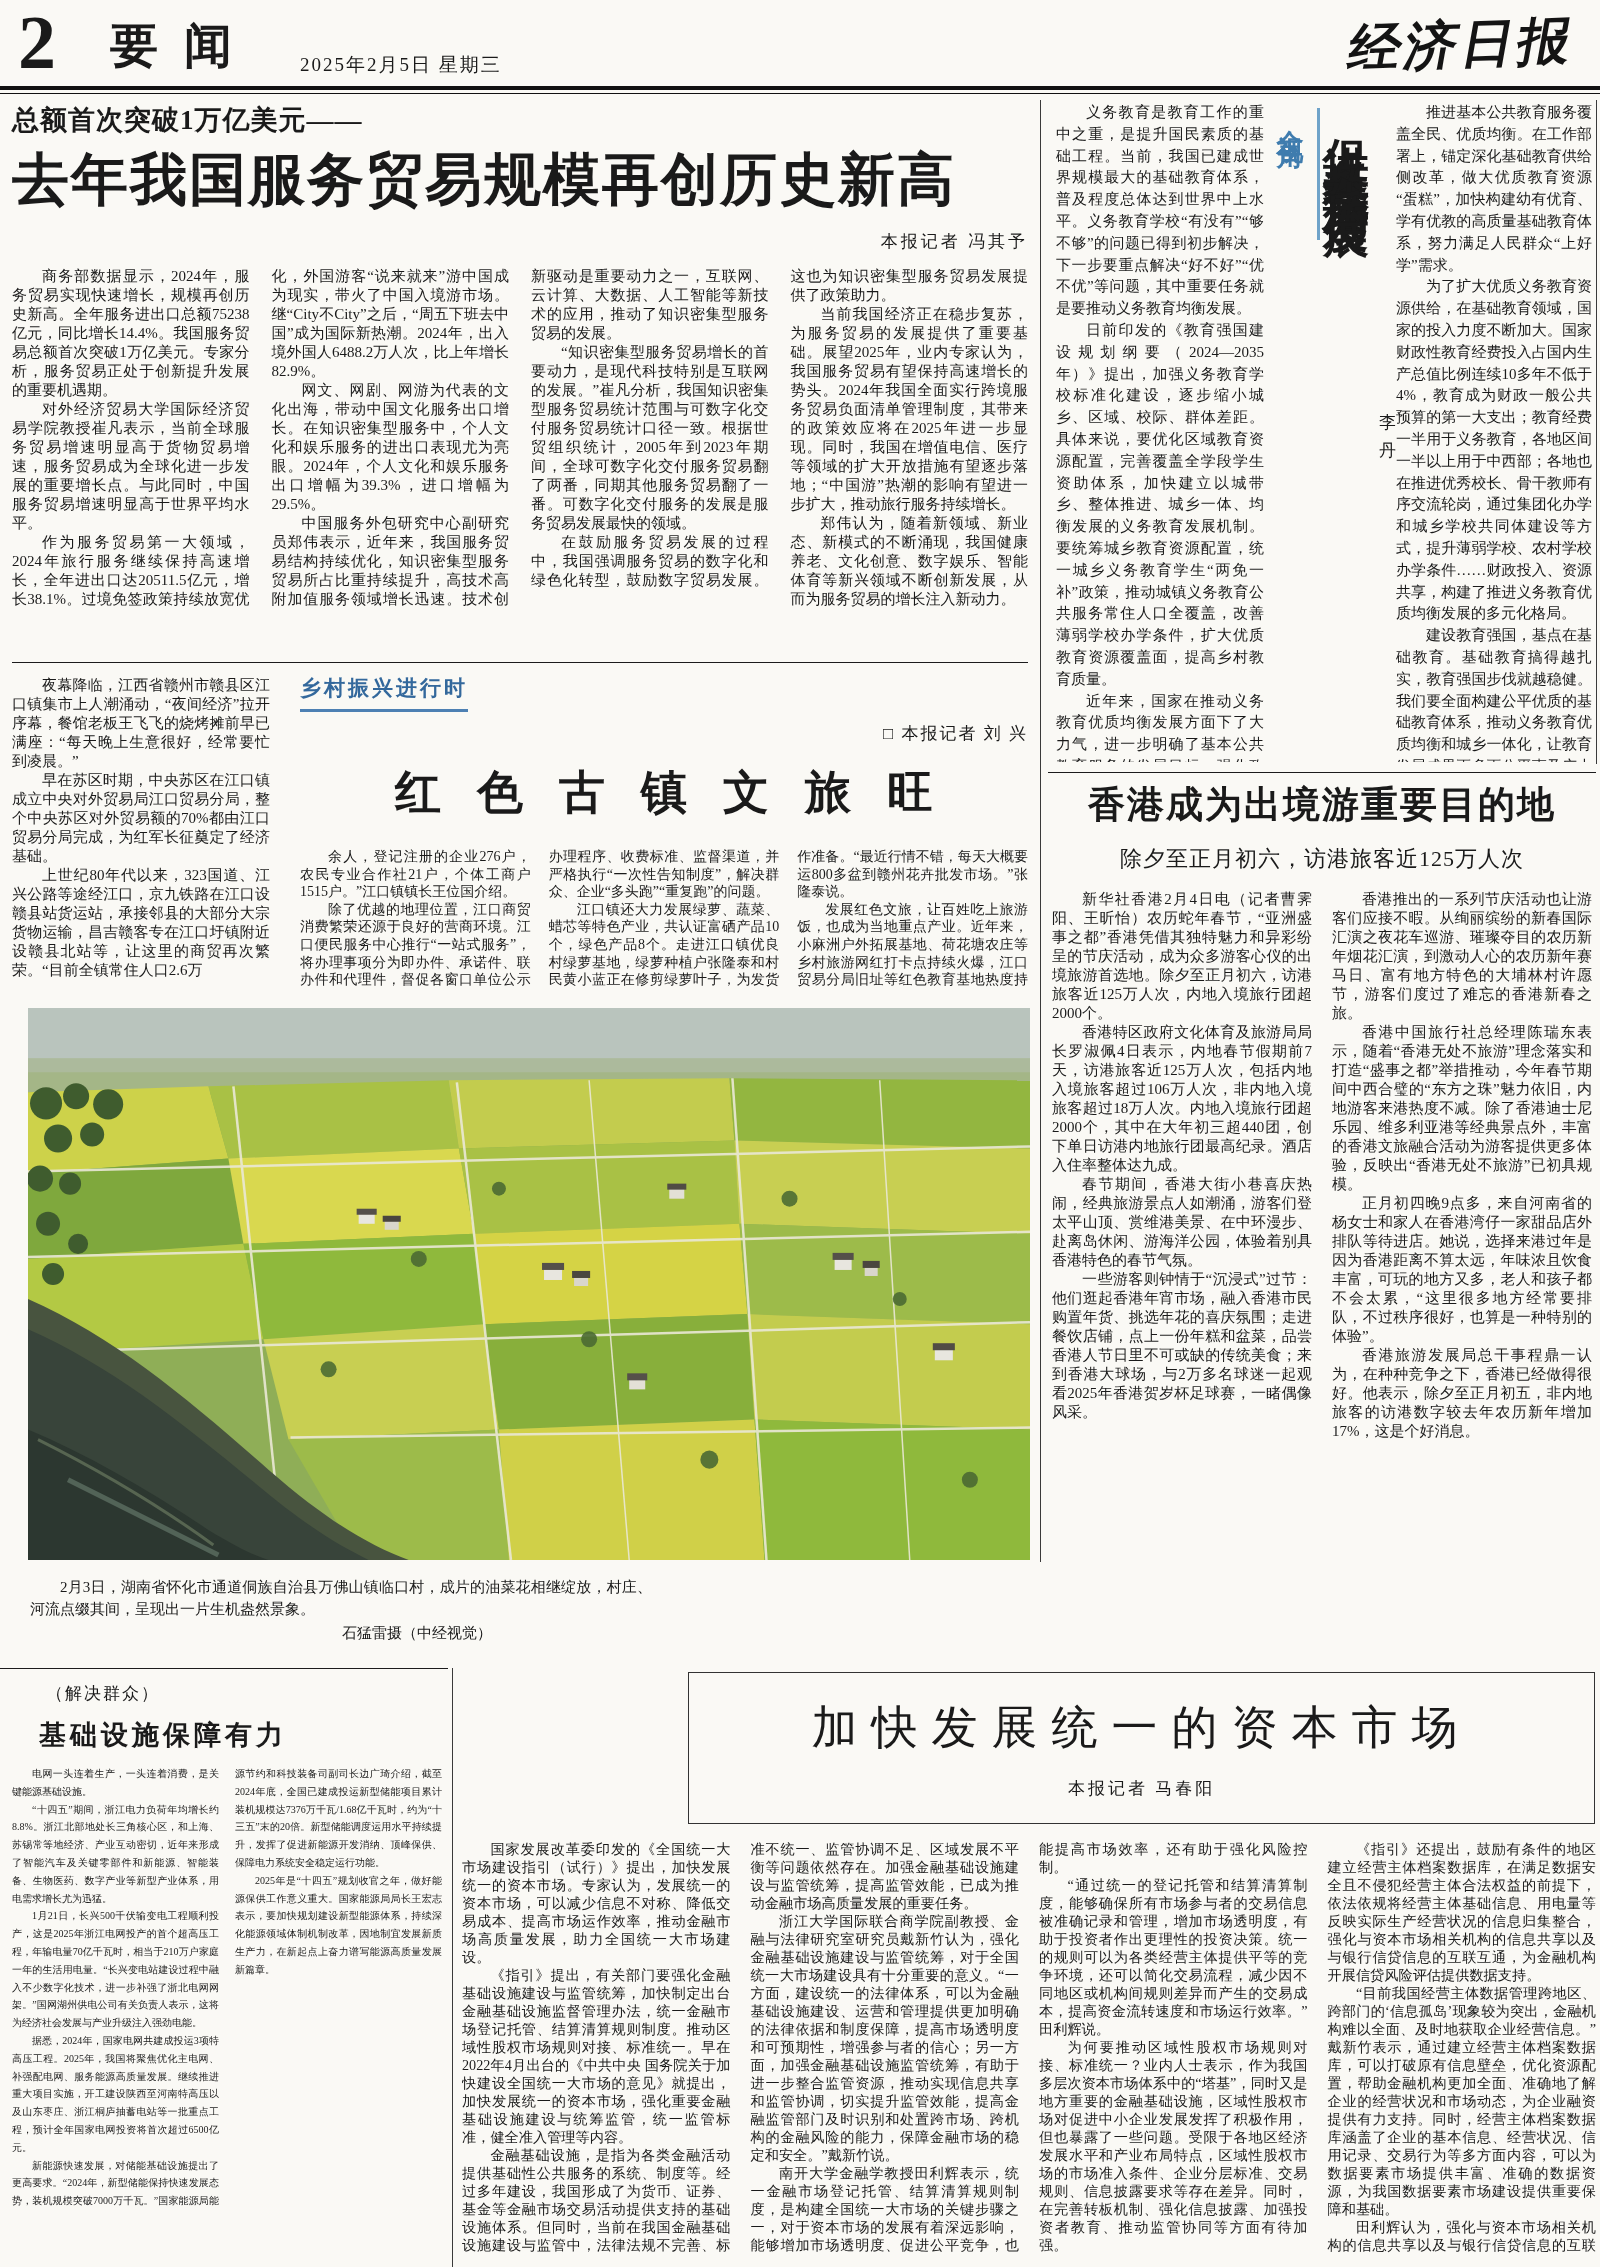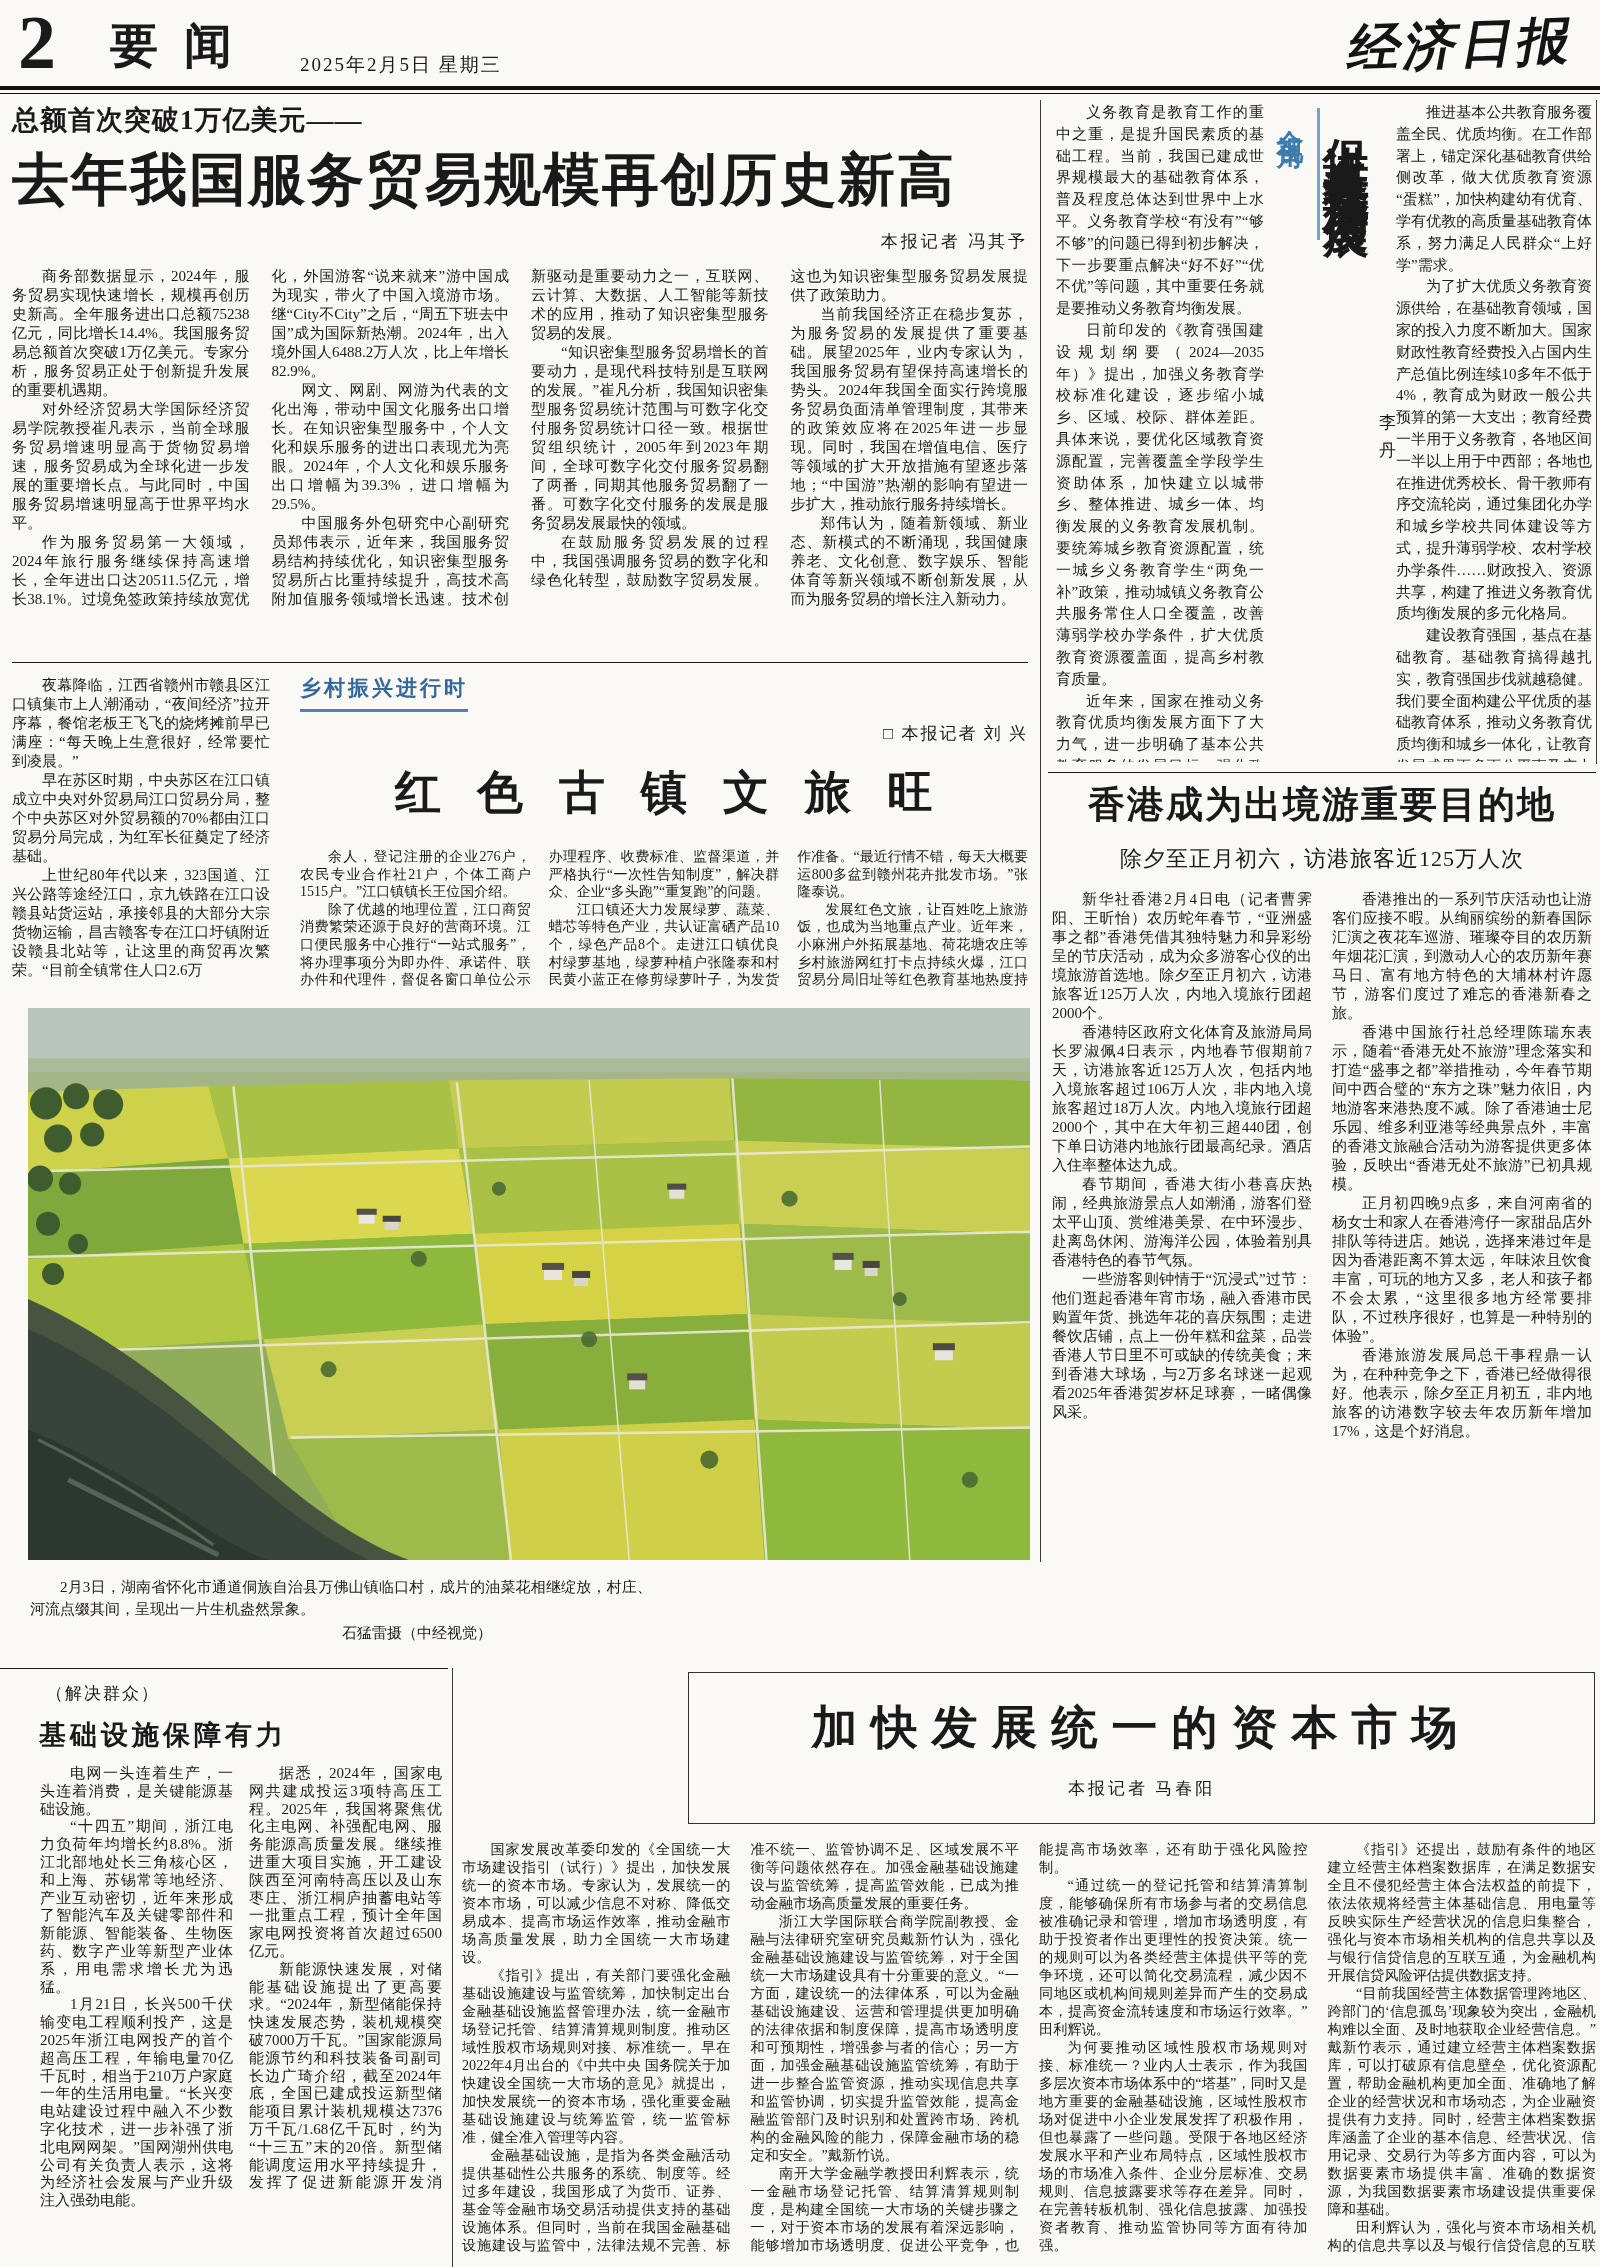--- a/index.html
+++ b/index.html
@@ -64,24 +64,24 @@
   .hk-headline{text-align:center;font-size:37px;font-weight:900;letter-spacing:2px;white-space:nowrap;}
   .hk-subhead{text-align:center;margin-top:14px;font-size:22px;letter-spacing:1px;}
   .hk-body{margin-top:16px;height:566px;overflow:hidden;column-count:2;column-gap:20px;column-fill:auto;
     font-size:15px;line-height:19px;}
 
   
   .grid-story{left:12px;top:1682px;width:430px;}
   .gs-continued{font-size:17px;letter-spacing:2px;text-indent:2em;}
   .gs-subhead{margin:12px 0 12px 0;font-size:27px;font-weight:800;letter-spacing:4px;text-align:left;text-indent:1em;
     font-family:"Liberation Sans","DejaVu Sans",sans-serif;}
-  .gs-body{height:462px;overflow:hidden;column-count:2;column-gap:16px;column-fill:auto;font-size:15px;line-height:17.8px;margin-left:28px;}
+  .gs-body{height:462px;overflow:hidden;column-count:2;column-gap:16px;column-fill:auto;font-size:10px;line-height:17.8px;}
 
   .cap-box{left:688px;top:1672px;width:905px;height:150px;border:1px solid #333;}
-  .cap-headline{text-align:center;margin-top:24px;font-size:46px;font-weight:700;letter-spacing:14px;
+  .cap-headline{text-align:center;margin-top:24px;font-size:46px;font-weight:400;letter-spacing:14px;
     font-family:"Liberation Sans","DejaVu Sans",sans-serif;}
   .cap-byline{text-align:center;margin-top:18px;font-size:17px;letter-spacing:3px;}
   .cap-body{left:462px;top:1840px;width:1134px;height:420px;overflow:hidden;
     column-count:4;column-gap:20px;column-fill:auto;font-size:14.2px;line-height:18px;}
 </style>
 </head>
 <body>
 
 <div class="page">
 

